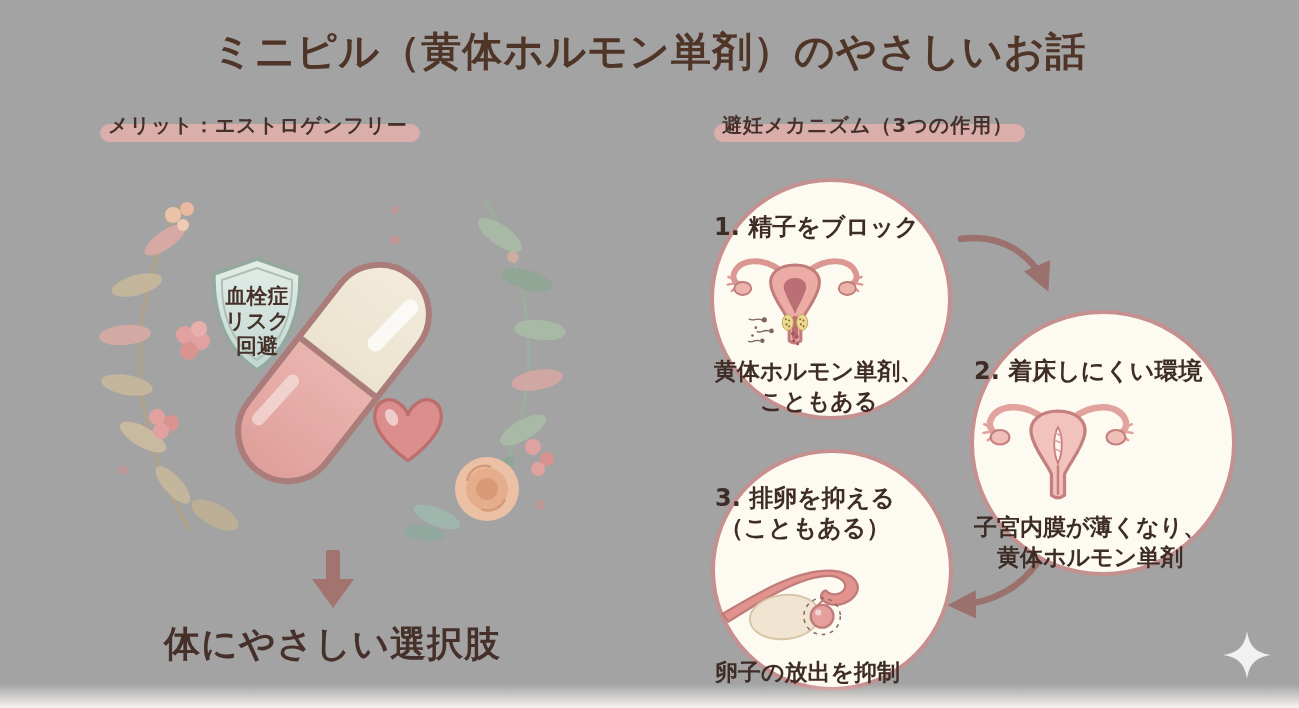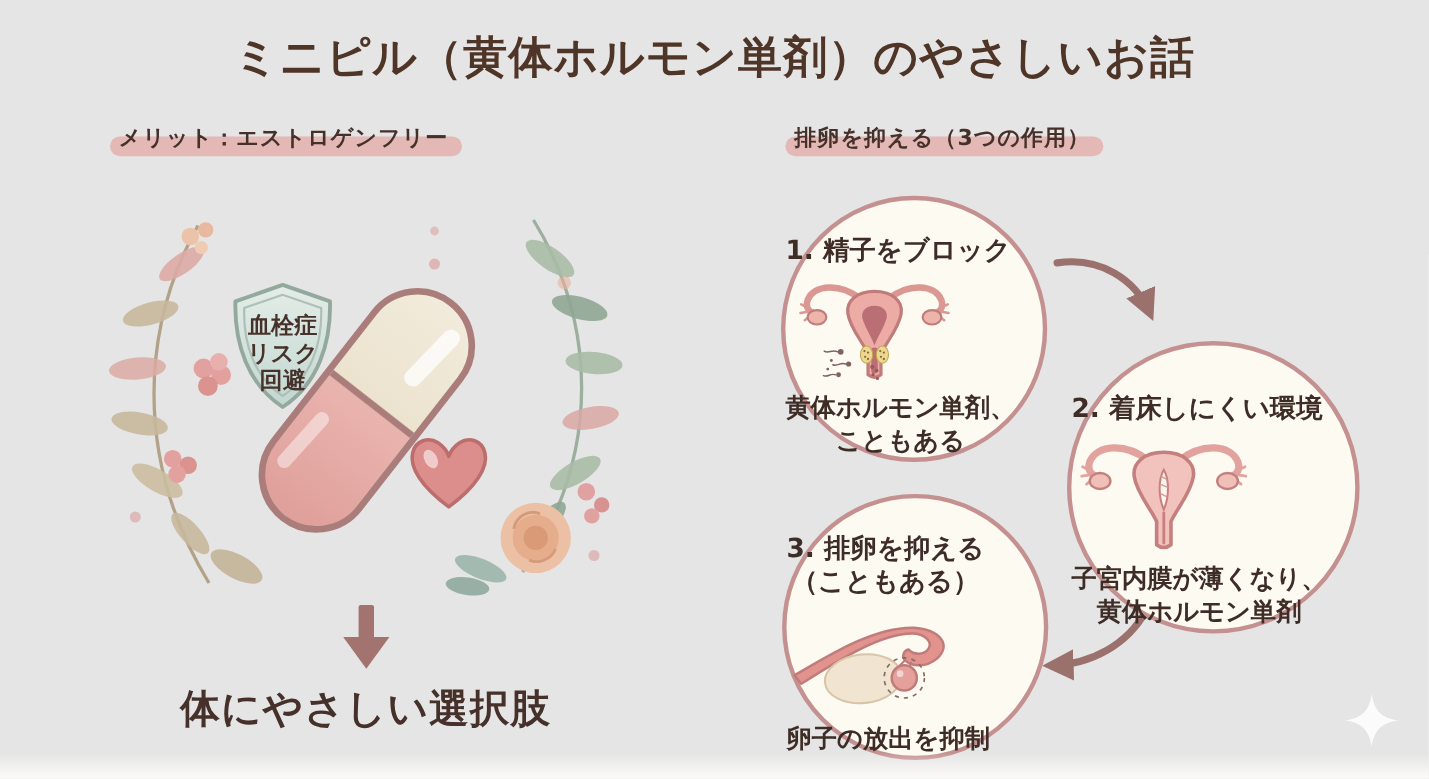--- a/index.html
+++ b/index.html
@@ -1,18 +1,18 @@
 <!DOCTYPE html>
 <html><head>
 <meta charset="utf-8">
 <style>
   html,body{margin:0;padding:0;}
   #canvas{
     position:relative;width:1299px;height:708px;overflow:hidden;
-    background:#e5e5e5;
+    background:#a3a3a3;
     font-family:"DejaVu Sans","Liberation Sans",sans-serif;
     color:#46322a;
   }
   
   .main-title{
     position:absolute;top:24px;left:0;width:100%;text-align:center;
     font-size:40px;font-weight:bold;color:#4f3527;letter-spacing:1px;
   }
   .section-heading{position:absolute;display:inline-block;}
   .section-heading .h-text{
@@ -77,21 +77,21 @@
 
   <div class="main-title">ミニピル（黄体ホルモン単剤）のやさしいお話</div>
 
   <div class="section-heading heading-left">
     <div class="h-highlight"></div>
     <span class="h-text">メリット：エストロゲンフリー</span>
   </div>
 
   <div class="section-heading heading-right">
     <div class="h-highlight"></div>
-    <span class="h-text">排卵を抑える（3つの作用）</span>
+    <span class="h-text">避妊メカニズム（3つの作用）</span>
   </div>
 
   <svg class="wreath" width="485" height="380" viewBox="0 0 485 380">
 
     <path d="M85,20 C35,110 25,230 95,345" stroke="#b3a287" stroke-width="3" fill="none"></path>
     <ellipse cx="70" cy="55" rx="24" ry="9" fill="#dcaaa5" opacity=".9" transform="rotate(-35 70 55)"></ellipse>
     <ellipse cx="42" cy="100" rx="26" ry="10" fill="#c6b89c" opacity=".9" transform="rotate(-15 42 100)"></ellipse>
     <ellipse cx="30" cy="150" rx="26" ry="10" fill="#dcaaa5" opacity=".85" transform="rotate(-5 30 150)"></ellipse>
     <ellipse cx="32" cy="200" rx="26" ry="10" fill="#c6b89c" opacity=".9" transform="rotate(10 32 200)"></ellipse>
     <ellipse cx="48" cy="252" rx="26" ry="10" fill="#cbbda1" opacity=".9" transform="rotate(30 48 252)"></ellipse>

